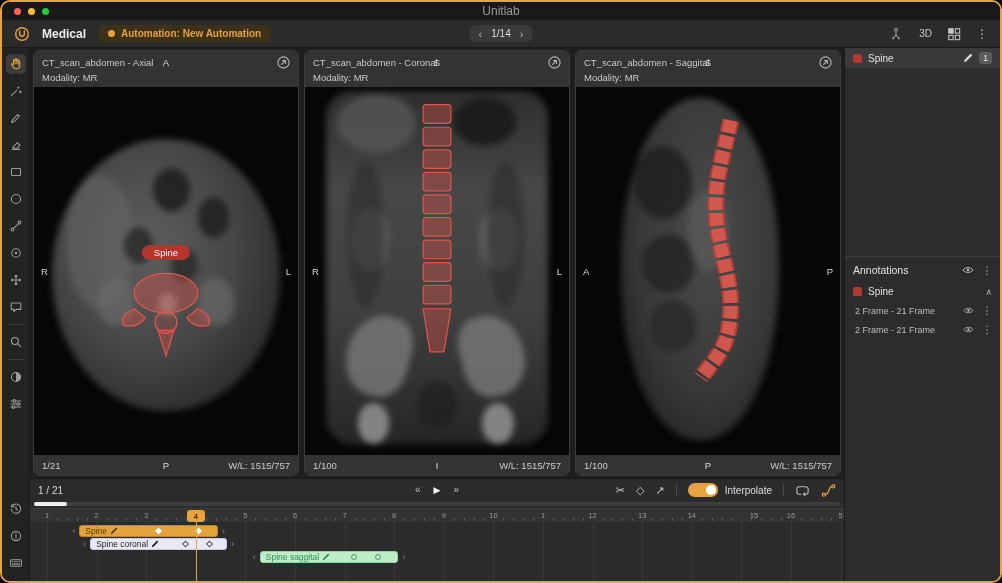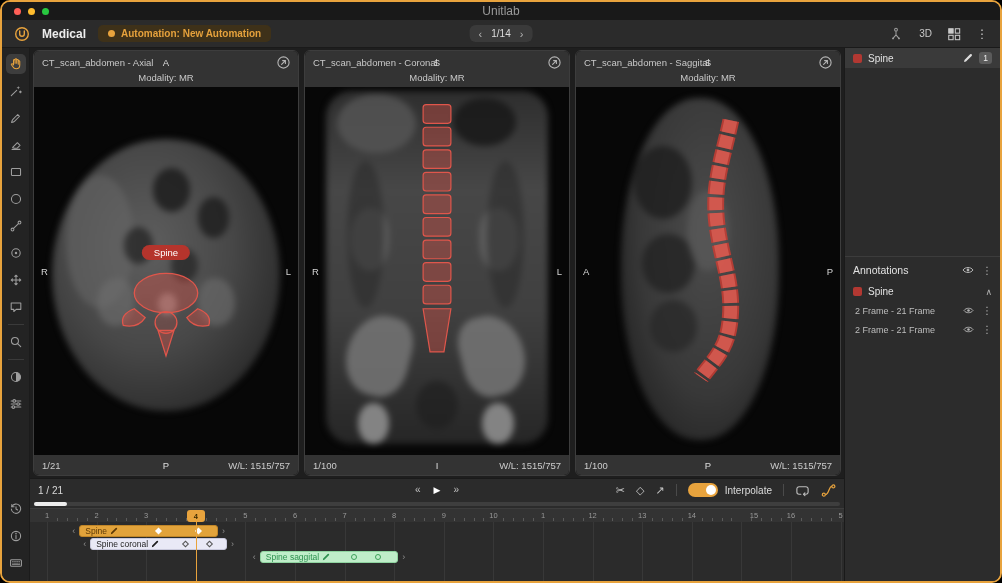--- a/index.html
+++ b/index.html
@@ -36,21 +36,21 @@
              flex-direction:column; align-items:center; padding:6px 0 8px; gap:7px; }
   .tool{ width:20px; height:20px; display:flex; align-items:center; justify-content:center;
          border-radius:5px; cursor:pointer; flex:none; }
   .tool svg{ stroke:#9d9d9d; fill:none; stroke-width:1.2; stroke-linecap:round; stroke-linejoin:round; }
   .tool.active{ background:#3d3d3d; }
   .tool.active svg{ stroke:#E8A33D; }
   .tool .fillpart{ fill:#9d9d9d; stroke:none; }
   .rail-div{ width:16px; height:1px; background:#3a3a3a; flex:none; }
   .rail-spacer{ flex:1; }
 
-  .center-col{ flex:1; display:flex; flex-direction:column; min-width:0; background:#1e1e1e;text-align:center; }
+  .center-col{ flex:1; display:flex; flex-direction:column; min-width:0; background:#1e1e1e; }
 
   
   .viewports{ height:430px; display:flex; gap:5px; padding:2px 3px; }
   .viewport{ flex:1; display:flex; flex-direction:column; border:1px solid #3d3d3d; border-radius:6px;
              overflow:hidden; background:#0b0b0b; min-width:0; }
   .vp-header{ background:#333333; padding:4px 8px 4px; }
   .vp-row1{ display:flex; align-items:center; position:relative; height:14px; }
   .vp-title{ font-size:9.5px; color:#c9c9c9; white-space:nowrap; }
   .vp-topletter{ position:absolute; left:50%; transform:translateX(-50%); font-size:9.5px; color:#dcdcdc; }
   .vp-expand{ margin-left:auto; cursor:pointer; display:flex; }

